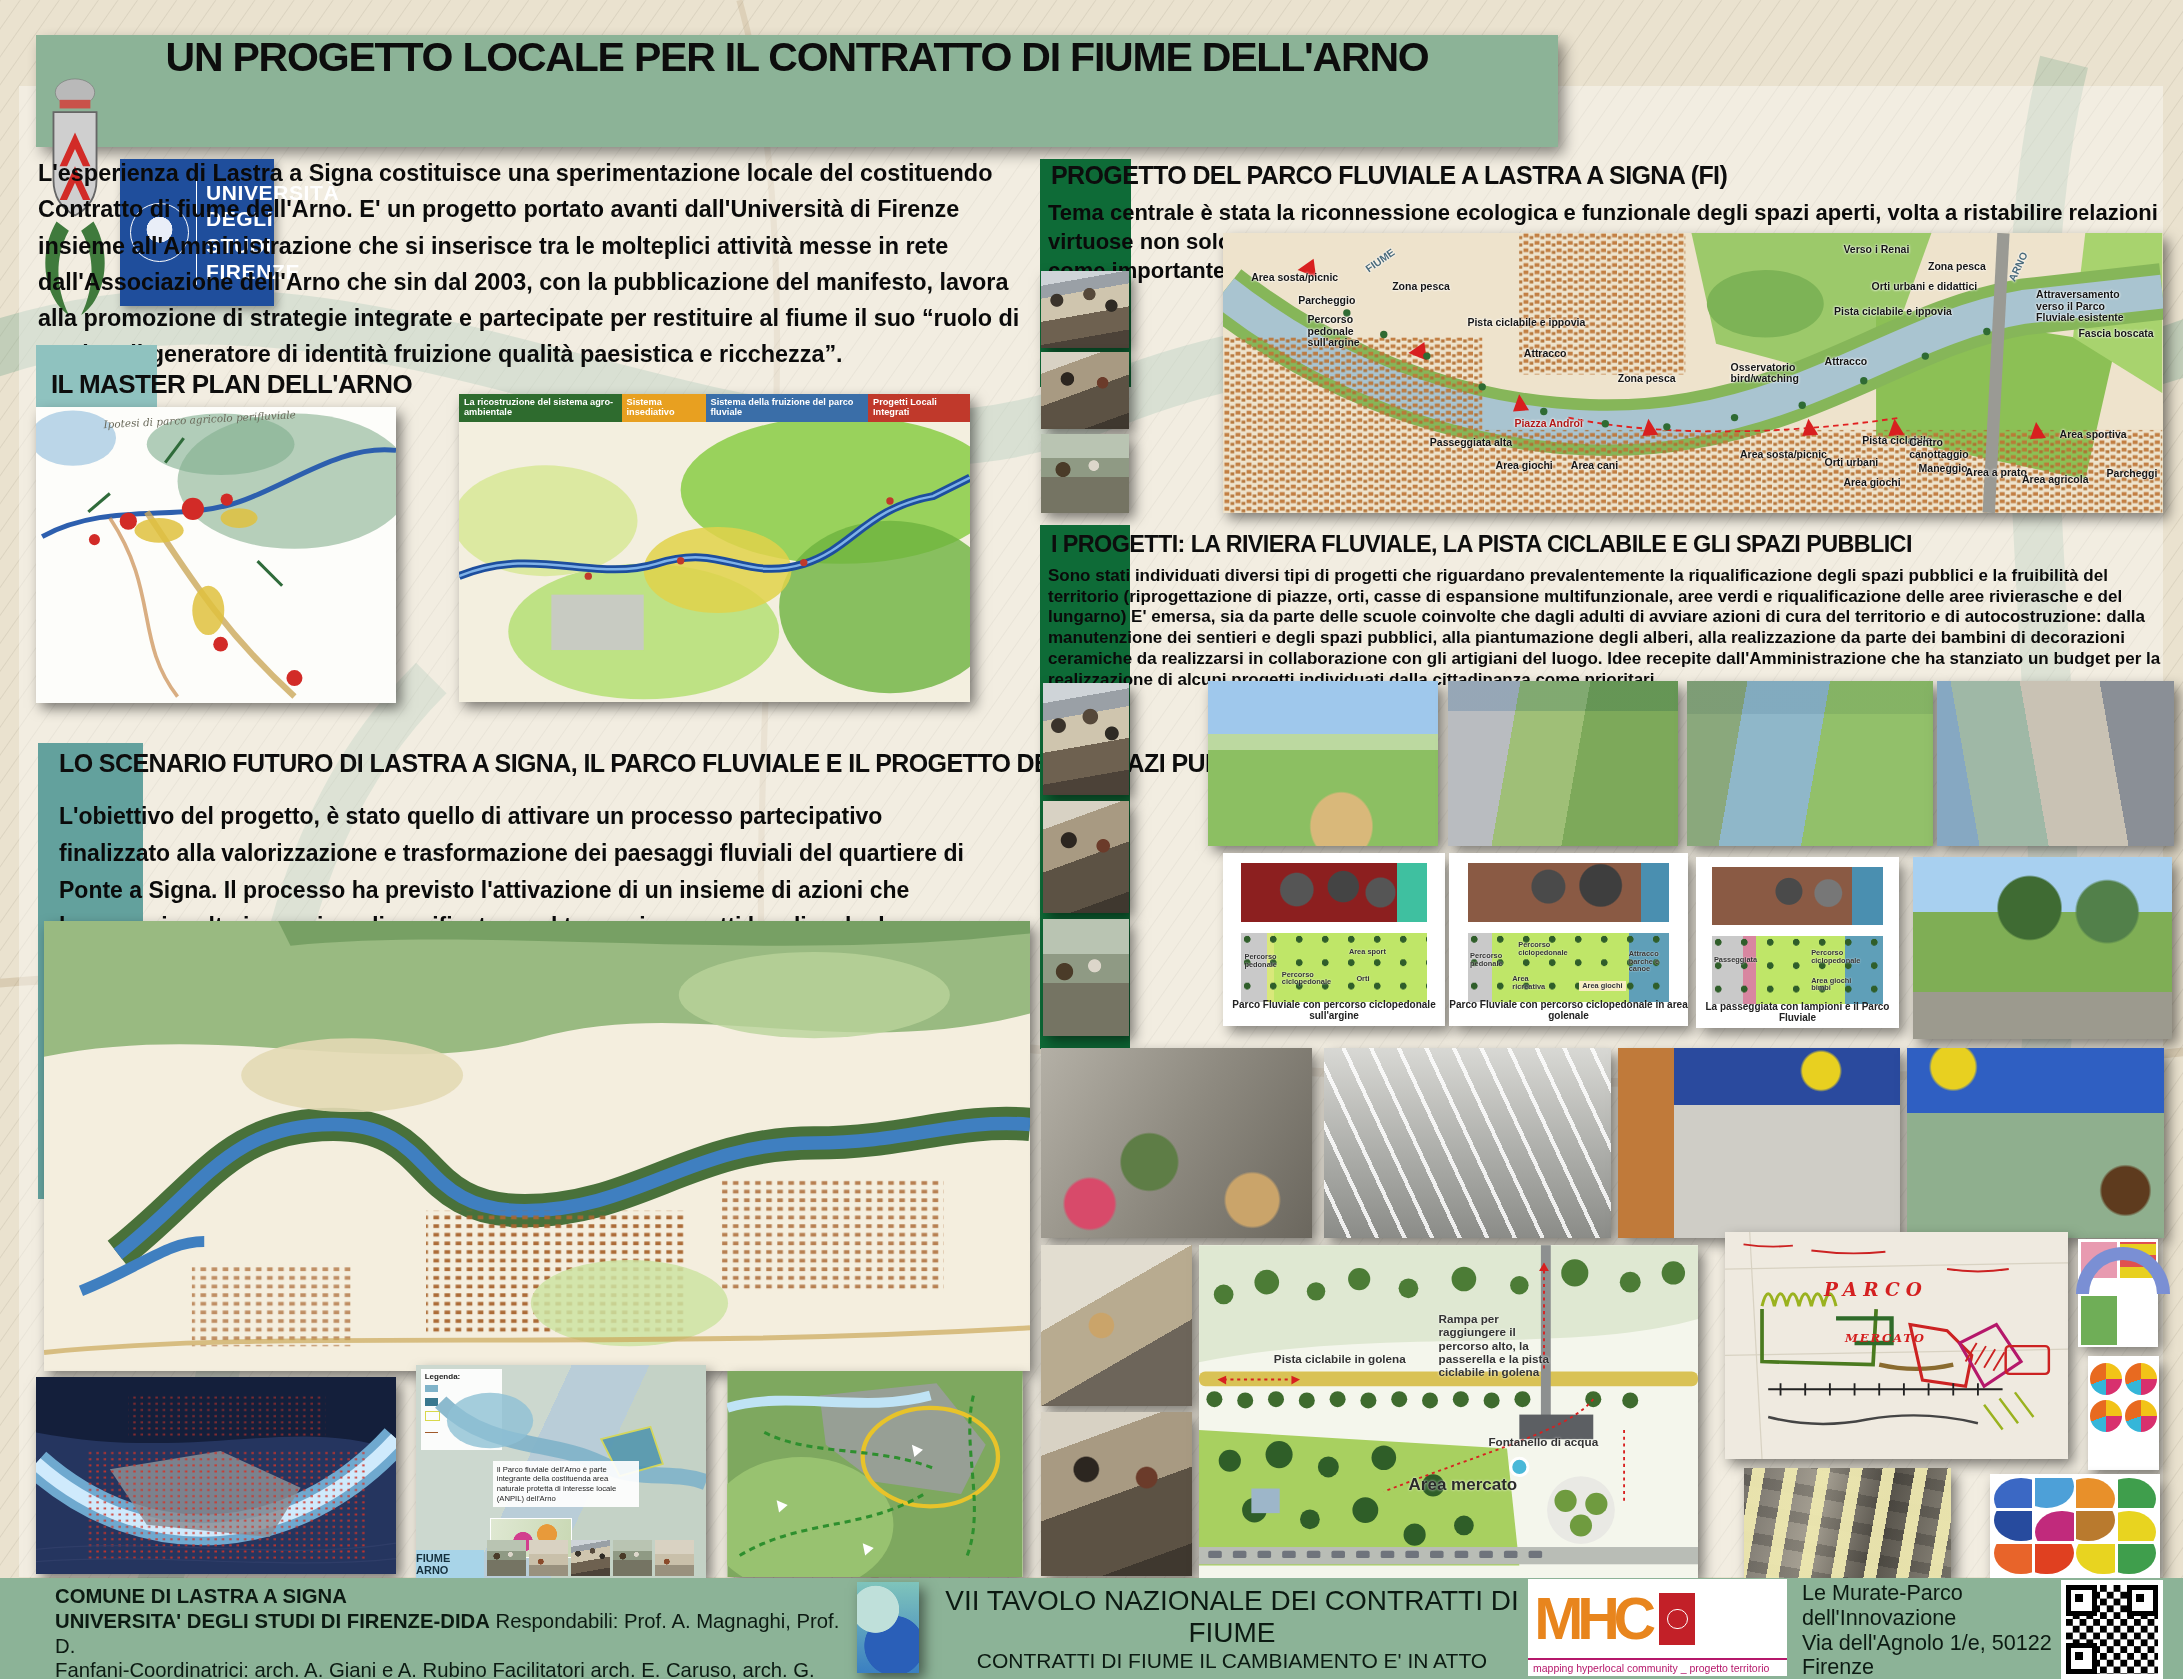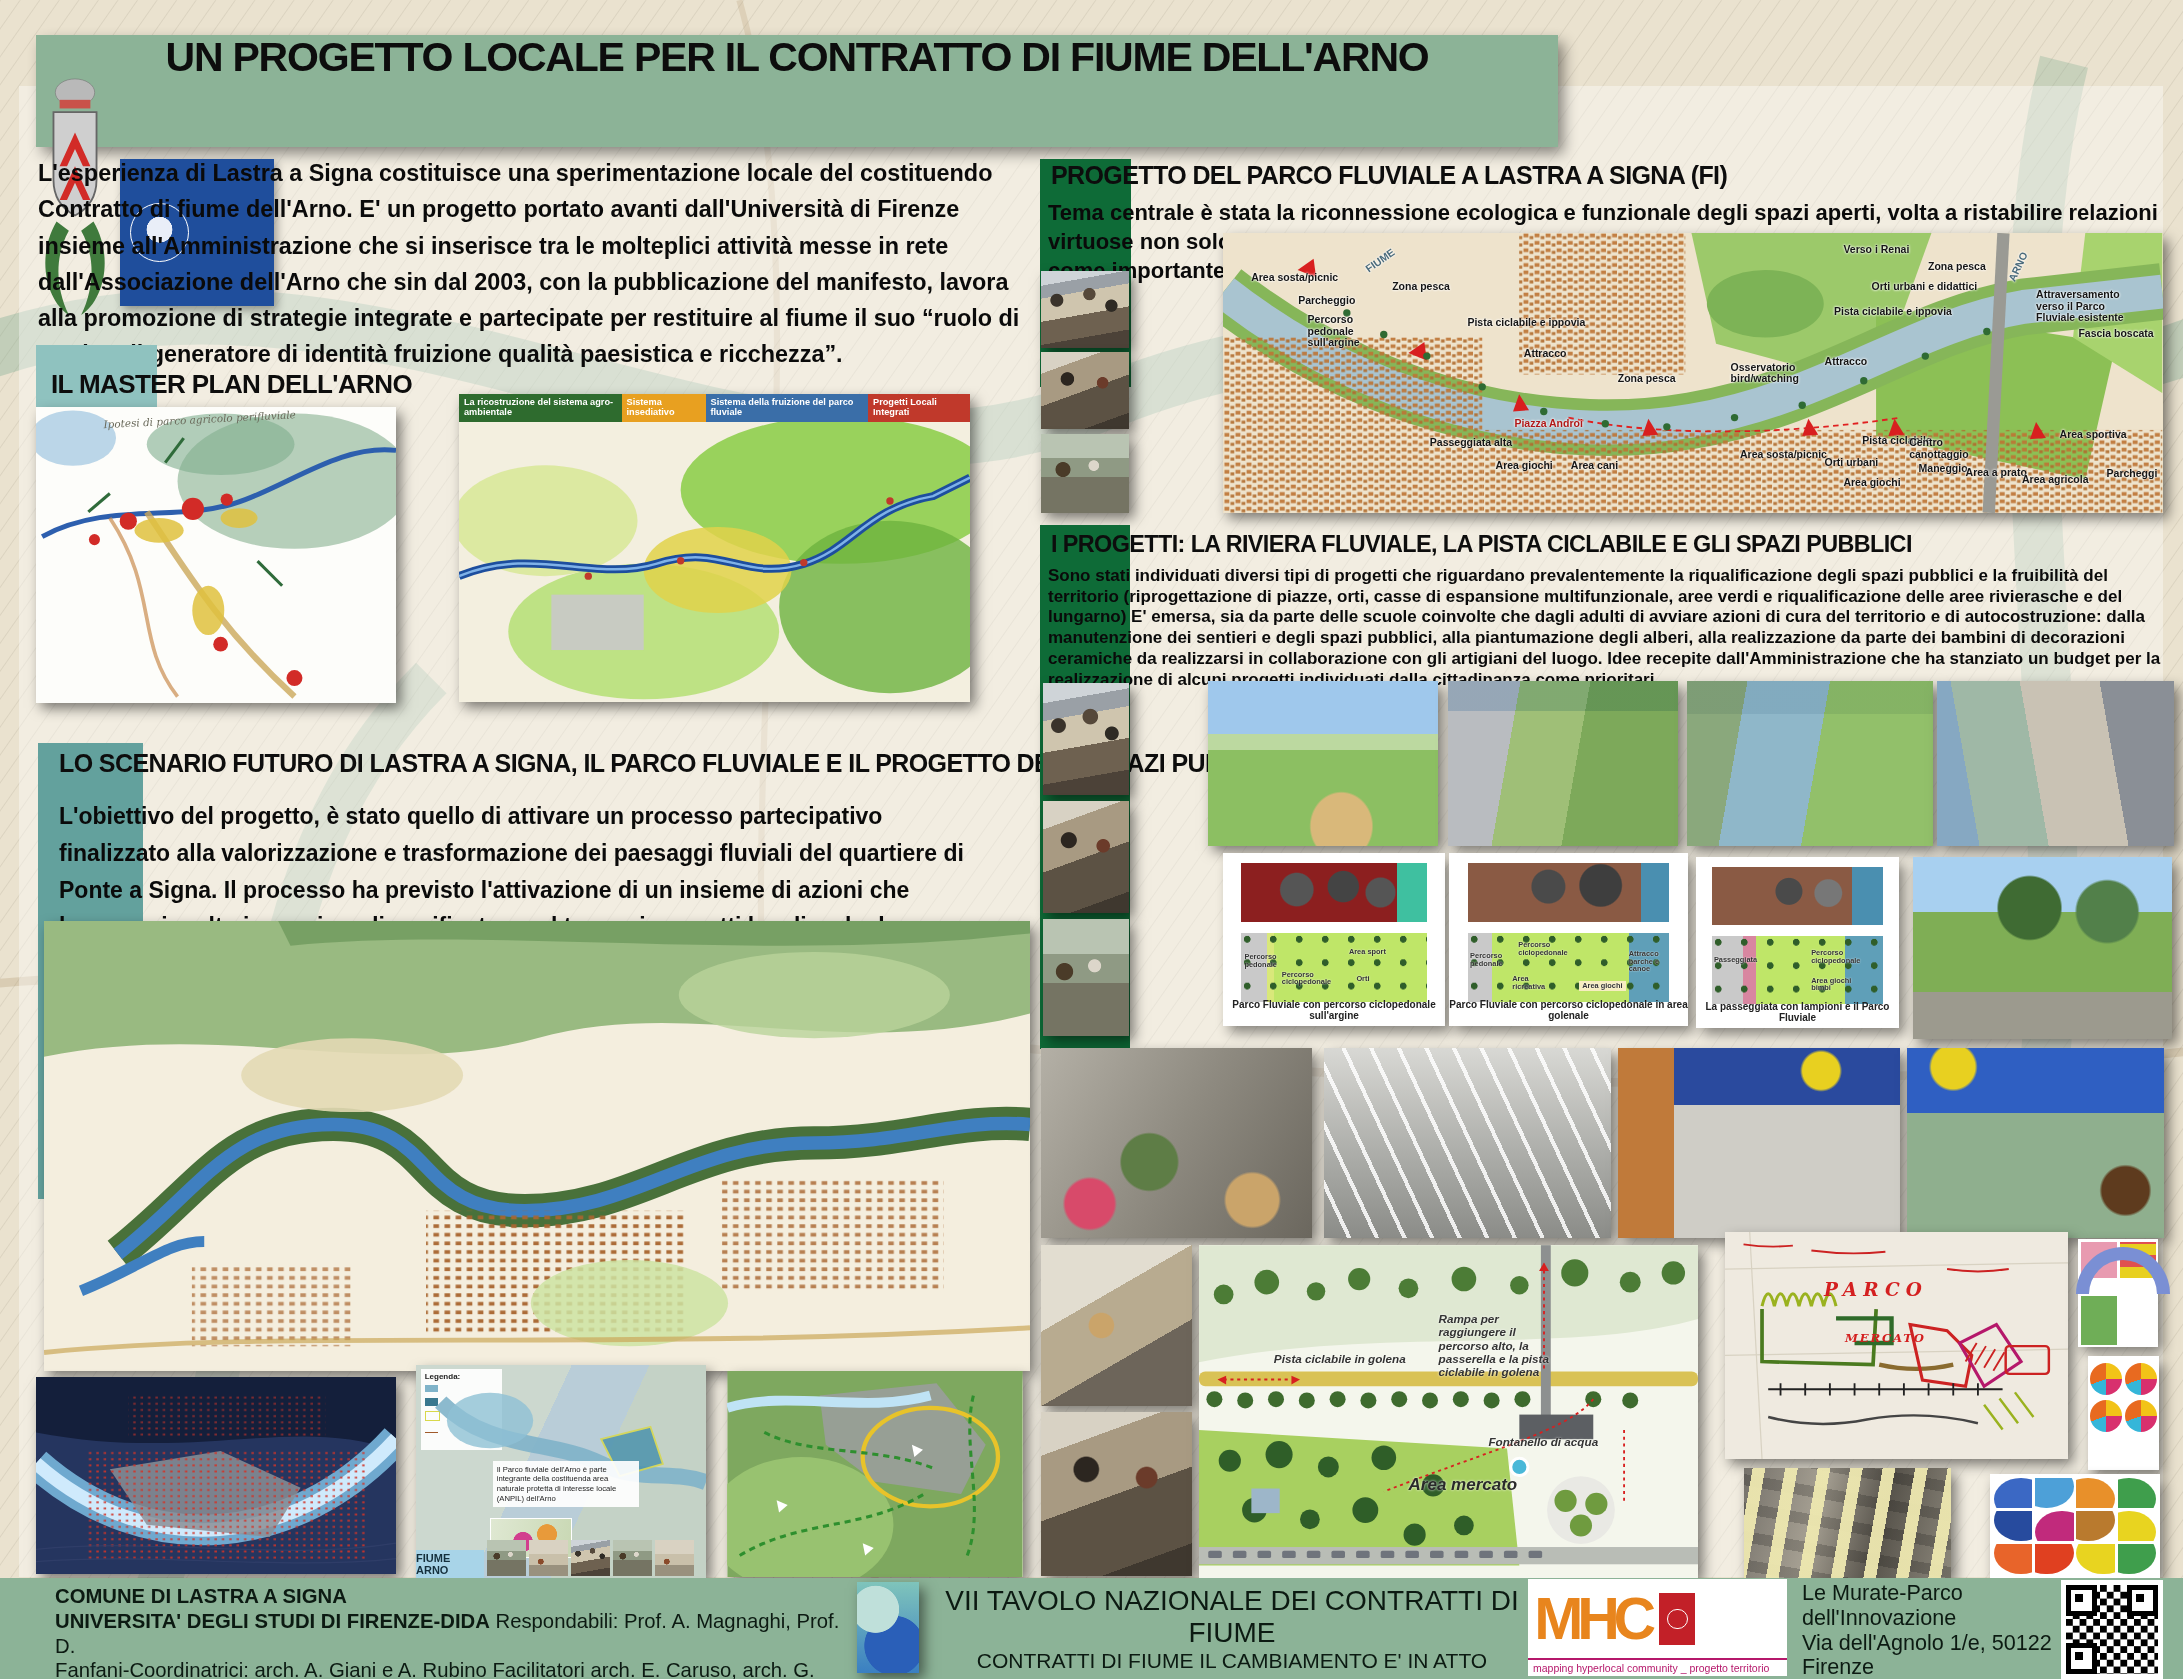--- a/index.html
+++ b/index.html
@@ -57,21 +57,21 @@
   .q.tl i{left:-40%;top:-40%;border-radius:50%;} .q.tr i{right:-40%;top:-40%;border-radius:50%;}
   .q.bl i{left:-40%;bottom:-40%;border-radius:50%;} .q.br i{right:-40%;bottom:-40%;border-radius:50%;}
   .ball{width:32px;height:32px;border-radius:50%;background:conic-gradient(#f2c318 0 90deg,#d8306e 90deg 180deg,#35b6d9 180deg 250deg,#e86a20 250deg);display:inline-block;margin:1.2px;}
   .qr{background:repeating-conic-gradient(#000 0% 25%,#fff 0% 50%) 0 0/13.6px 13.6px;position:relative;}
   .fnd{position:absolute;width:21px;height:21px;border:5px solid #000;background:#fff;}
   .fnd::after{content:"";position:absolute;left:4.3px;top:4.3px;width:7.4px;height:7.4px;background:#000;}
   .ftxt{color:#0c1a12;}
   .mhcL{font-weight:bold;font-size:59px;letter-spacing:-6.2px;line-height:.95;}
   .legendbar{display:flex;height:28px;}
   .legendbar div{flex:1;color:#fff;font-size:9.2px;font-weight:bold;display:flex;align-items:center;padding:0 5px;line-height:1.05;}
-  .mercL{position:absolute;font-size:11.7px;font-weight:bold;color:#333;text-shadow:0 0 2.5px #fff;line-height:1.15;font-style:italic;}
+  .mercL{position:absolute;font-size:11.7px;font-weight:bold;color:#333;text-shadow:0 0 2.5px #fff;line-height:1.15;}
 </style>
 </head>
 <body>
 
 <div class="poster">
 
   <svg class="bgmap" width="2183" height="1680" viewBox="0 0 3543 2726">
     <defs>
       <pattern id="hatch" width="26" height="26" patternTransform="rotate(35)" patternUnits="userSpaceOnUse">
         <line x1="0" y1="0" x2="0" y2="26" stroke="#6b6350" stroke-width="3" opacity="0.25"></line>
@@ -96,20 +96,25 @@
     <rect x="30" y="42" width="50" height="14" fill="#c9524a"></rect>
     <path d="M20,62 h70 v110 q0,40 -35,58 q-35,-18 -35,-58 Z" fill="#cfcfcf" stroke="#666" stroke-width="3"></path>
     <path d="M30,150 L55,95 L80,150 L68,150 L55,122 L42,150 Z" fill="#d22b27"></path>
     <path d="M30,205 L55,150 L80,205 L68,205 L55,177 L42,205 Z" fill="#d22b27"></path>
     <path d="M25,240 C-10,300 10,370 45,392 C20,340 25,290 45,255 Z" fill="#3f7a3c"></path>
     <path d="M85,240 C120,300 100,370 65,392 C90,340 85,290 65,255 Z" fill="#3f7a3c"></path>
   </svg>
 
   <div class="abs z unifi" style="left:120px;top:159px;width:154px;height:147px;">
     <div class="seal"></div>
+    <div class="ut">
+      <div>UNIVERSITÀ</div>
+      <div>DEGLI STUDI</div>
+      <div>FIRENZE</div>
+    </div>
   </div>
 
   <div class="abs z para" style="left:38px;top:155px;width:986px;font-size:23.4px;line-height:1.55;">L'esperienza di Lastra a Signa costituisce una sperimentazione locale del costituendo Contratto di fiume dell'Arno. E'  un progetto portato avanti dall'Università di Firenze insieme all'Amministrazione che si inserisce tra le molteplici attività messe in rete dall'Associazione dell'Arno che sin dal 2003, con la pubblicazione del manifesto, lavora alla promozione di strategie integrate e partecipate per restituire al fiume il suo “ruolo di storico di generatore di identità fruizione qualità paesistica e ricchezza”.</div>
 
   <div class="abs z tealbox" style="left:36px;top:345px;width:121px;height:86px;"></div>
   <div class="abs z h1" style="left:51px;top:369px;font-size:26px;">IL MASTER PLAN DELL'ARNO</div>
 
   <div class="abs z photo" style="left:36px;top:407px;width:360px;height:296px;background:#fdfdfa;">
     <svg width="360" height="296" viewBox="0 0 585 480">
       <ellipse cx="420" cy="120" rx="190" ry="110" fill="#9dbfa4" opacity="0.75"></ellipse>

